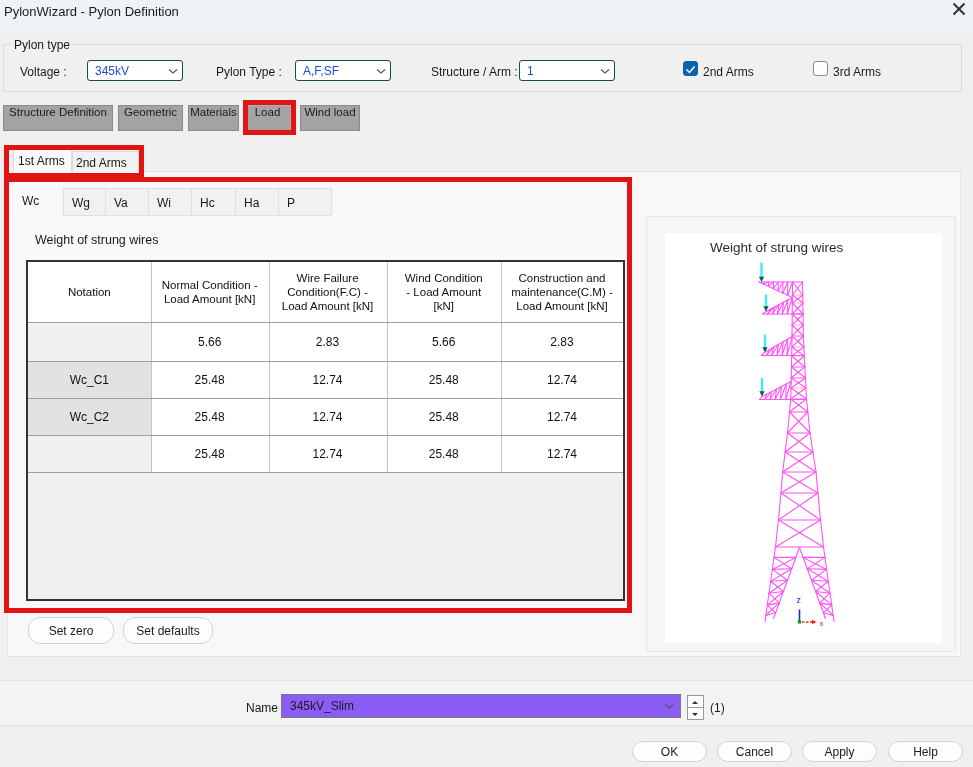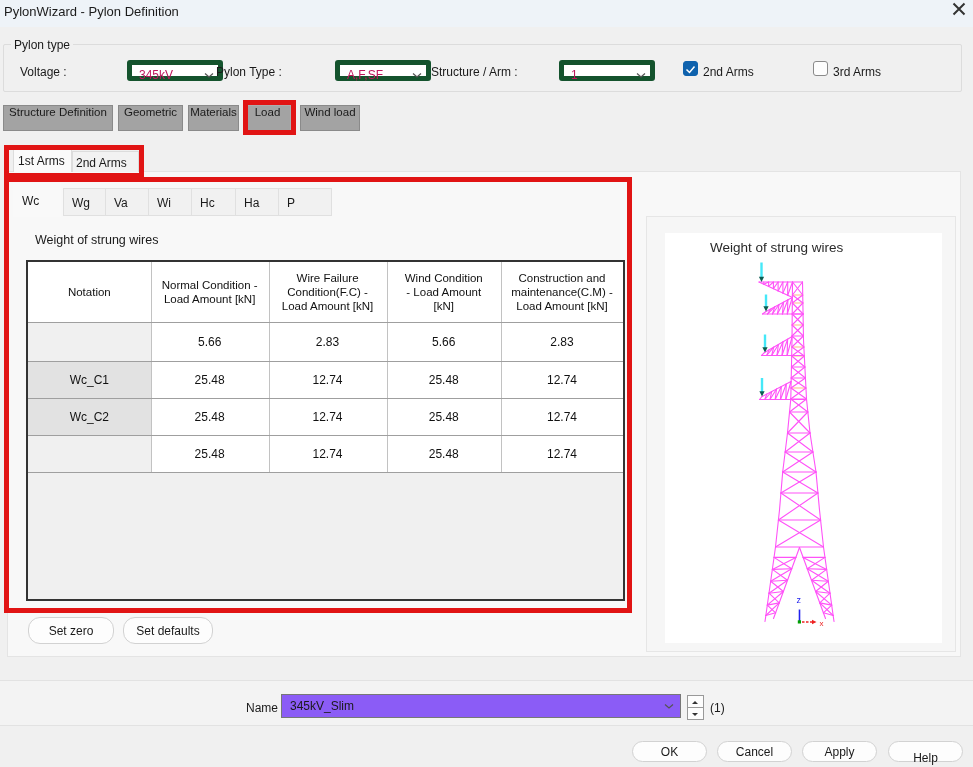--- a/index.html
+++ b/index.html
@@ -4,21 +4,21 @@
 <style>
 * { margin:0; padding:0; box-sizing:border-box; }
 html,body { width:973px; height:767px; overflow:hidden; }
 body { font-family:"Liberation Sans", sans-serif; font-size:12px; color:#1a1a1a; background:#f0f0f0; position:relative; }
 .abs { position:absolute; }
 .titlebar { left:0; top:0; width:973px; height:27px; background:#eef3f8; }
 .title-text { left:4px; top:4px; font-size:13px; color:#1b1b1b; }
 .groupbox { left:3px; top:44px; width:959px; height:48px; border:1px solid #dcdcdc; border-radius:2px; }
 .grouplabel { left:11px; top:38px; background:#f0f0f0; padding:0 3px; }
 .lbl { top:65px; height:13px; }
-.combo { top:60px; height:21px; background:#fff; border:5px solid #14532d; border-radius:3px; padding:3px 0 0 7px; color:#be185d;margin-left:40px; }
+.combo { top:60px; height:21px; background:#fff; border:1px solid #14532d; border-radius:3px; padding:3px 0 0 7px; color:#1d4ed8; }
 .chev { position:absolute; right:4px; top:8px; width:10px; height:5px; }
 .cb { top:61px; width:15px; height:15px; border-radius:3px; }
 .cb-on { background:#0f62ad; border:1px solid #0f62ad; }
 .cb-off { background:#fdfdfd; border:1px solid #8a8a8a; }
 .btn-sq { top:105px; height:26px; background:#a3a3a3; border:1px solid #8a8a8a; text-align:center; padding-top:0; font-size:11.5px; }
 .redbox { border:5px solid #e11414; }
 .tabpage { left:7px; top:171px; width:954px; height:486px; background:#f8f8f8; border:1px solid #e4e4e4; }
 .armtab1 { left:13px; top:148px; width:59px; height:24px; background:#fafafa; border:1px solid #dcdcdc; border-bottom:none; text-align:left; padding:5px 0 0 4px; z-index:3;}
 .armtab2 { left:72px; top:151px; width:67px; height:21px; background:#f2f2f2; border:1px solid #dcdcdc; border-bottom:none; text-align:left; padding:4px 0 0 3px; z-index:2;}
 .itab { top:188px; height:28px; background:#f1f1f1; border:1px solid #e0e0e0; text-align:left; padding:7px 0 0 8px; z-index:2; }
@@ -306,13 +306,13 @@
     </svg></div>
 <div class="abs" style="left:687px;top:695px;width:17px;height:25px;background:#fdfdfd;border:1px solid #999"></div>
 <div class="abs" style="left:687px;top:707px;width:17px;height:1px;background:#999"></div>
 <div class="abs" style="left:692px;top:700.5px;width:0;height:0;border-left:3.5px solid transparent;border-right:3.5px solid transparent;border-bottom:3.5px solid #333"></div>
 <div class="abs" style="left:692px;top:712.5px;width:0;height:0;border-left:3.5px solid transparent;border-right:3.5px solid transparent;border-top:3.5px solid #333"></div>
 <div class="abs" style="left:710px;top:701px">(1)</div>
 
 <div class="abs rndbtn" style="left:632px;top:741px;width:75px;height:21px;padding-top:3px">OK</div>
 <div class="abs rndbtn" style="left:717px;top:741px;width:75px;height:21px;padding-top:3px">Cancel</div>
 <div class="abs rndbtn" style="left:802px;top:741px;width:75px;height:21px;padding-top:3px">Apply</div>
-<div class="abs rndbtn" style="left:888px;top:741px;width:75px;height:21px;padding-top:9px">Help</div>
+<div class="abs rndbtn" style="left:888px;top:741px;width:75px;height:21px;padding-top:3px">Help</div>
 
 </body></html>

